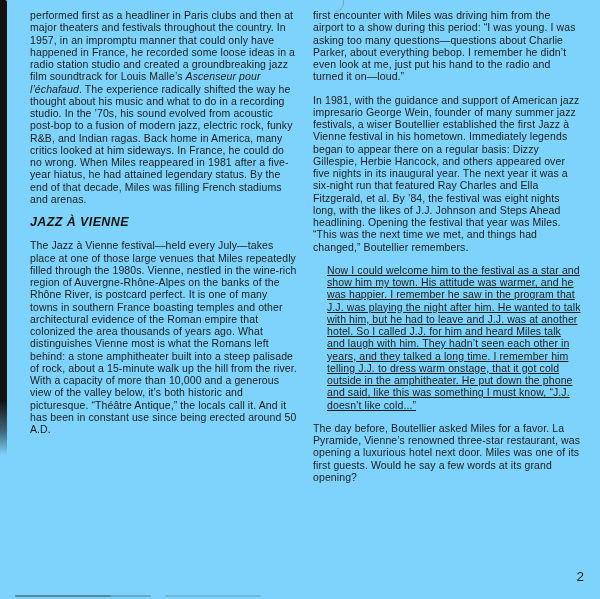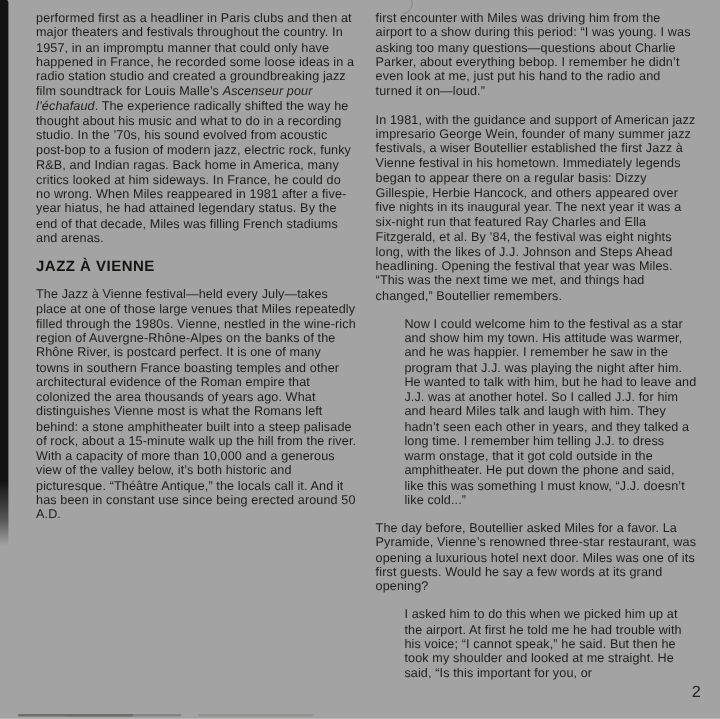--- a/index.html
+++ b/index.html
@@ -8,21 +8,21 @@
     width: 600px;
     height: 599px;
     overflow: hidden;
     background: #d7d6d3;
     font-family: "Liberation Sans", sans-serif;
   }
   .page {
     position: relative;
     width: 600px;
     height: 599px;
-    background: #a3a3a3;
+    background: #7dd3fc;
     color: #1d1d1b;
   }
   
   .spine-edge {
     position: absolute;
     left: 0;
     top: 0;
     width: 7px;
     height: 455px;
     background: linear-gradient(to bottom,
@@ -65,28 +65,30 @@
     width: 268px;
     font-size: 10.5px;
     line-height: 12.25px;
     letter-spacing: 0.1px;
     text-align: left;
   }
   .col p {
     margin: 0 0 11px 0;
   }
   .col p.quote {
-    margin-left: 24px;
+    margin-left: 14px;
+    text-decoration: underline;
   }
   .section-heading {
     font-size: 12.5px;
     font-weight: bold;
     letter-spacing: 0.4px;
     margin: 3px 0 11px 0;
     color: #141412;
+    font-style: italic;
   }
   .italic-work {
     font-style: italic;
   }
   .page-number {
     position: absolute;
     right: 16px;
     bottom: 15px;
     font-size: 13.5px;
     color: #222220;
@@ -109,20 +111,19 @@
       <h2 class="section-heading">JAZZ À VIENNE</h2>
 
       <p>The Jazz à Vienne festival—held every July—takes place at one of those large venues that Miles repeatedly filled through the 1980s. Vienne, nestled in the wine-rich region of Auvergne-Rhône-Alpes on the banks of the Rhône River, is postcard perfect. It is one of many towns in southern France boasting temples and other architectural evidence of the Roman empire that colonized the area thousands of years ago. What distinguishes Vienne most is what the Romans left behind: a stone amphitheater built into a steep palisade of rock, about a 15-minute walk up the hill from the river. With a capacity of more than 10,000 and a generous view of the valley below, it’s both historic and picturesque. “Théâtre Antique,” the locals call it. And it has been in constant use since being erected around 50 A.D.</p>
     </div>
 
     <div class="col col-right">
       <p>first encounter with Miles was driving him from the airport to a show during this period: “I was young. I was asking too many questions—questions about Charlie Parker, about everything bebop. I remember he didn’t even look at me, just put his hand to the radio and turned it on—loud.”</p>
       <p>In 1981, with the guidance and support of American jazz impresario George Wein, founder of many summer jazz festivals, a wiser Boutellier established the first Jazz à Vienne festival in his hometown. Immediately legends began to appear there on a regular basis: Dizzy Gillespie, Herbie Hancock, and others appeared over five nights in its inaugural year. The next year it was a six-night run that featured Ray Charles and Ella Fitzgerald, et al. By ’84, the festival was eight nights long, with the likes of J.J. Johnson and Steps Ahead headlining. Opening the festival that year was Miles. “This was the next time we met, and things had changed,” Boutellier remembers.</p>
       <p class="quote">Now I could welcome him to the festival as a star and show him my town. His attitude was warmer, and he was happier. I remember he saw in the program that J.J. was playing the night after him. He wanted to talk with him, but he had to leave and J.J. was at another hotel. So I called J.J. for him and heard Miles talk and laugh with him. They hadn’t seen each other in years, and they talked a long time. I remember him telling J.J. to dress warm onstage, that it got cold outside in the amphitheater. He put down the phone and said, like this was something I must know, “J.J. doesn’t like cold...”</p>
       <p>The day before, Boutellier asked Miles for a favor. La Pyramide, Vienne’s renowned three-star restaurant, was opening a luxurious hotel next door. Miles was one of its first guests. Would he say a few words at its grand opening?</p>
-      <p class="quote">I asked him to do this when we picked him up at the airport. At first he told me he had trouble with his voice; “I cannot speak,” he said. But then he took my shoulder and looked at me straight. He said, “Is this important for you, or</p>
     </div>
 
   </div>
 
   <div class="page-number">2</div>
 
 </div>
 
 </body></html>

